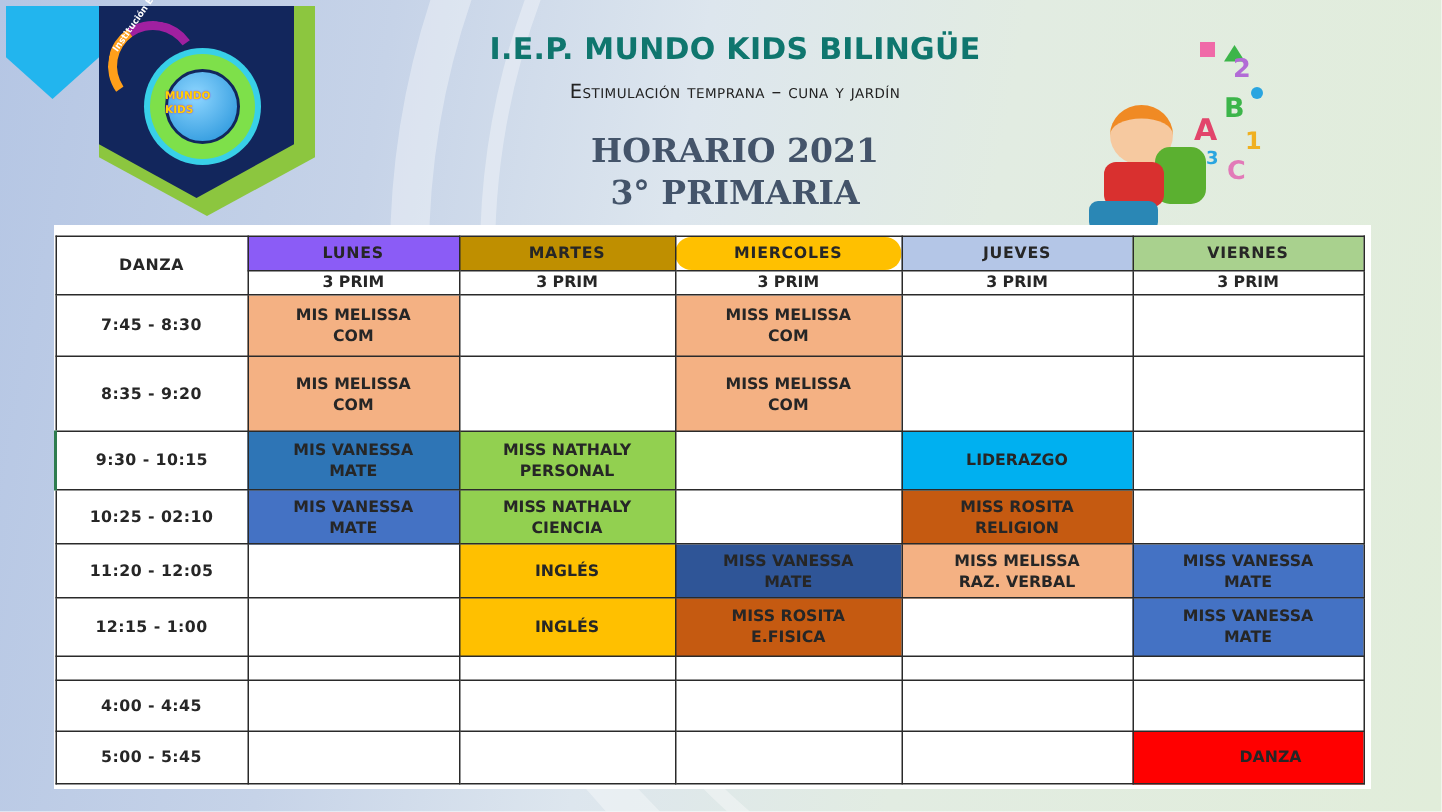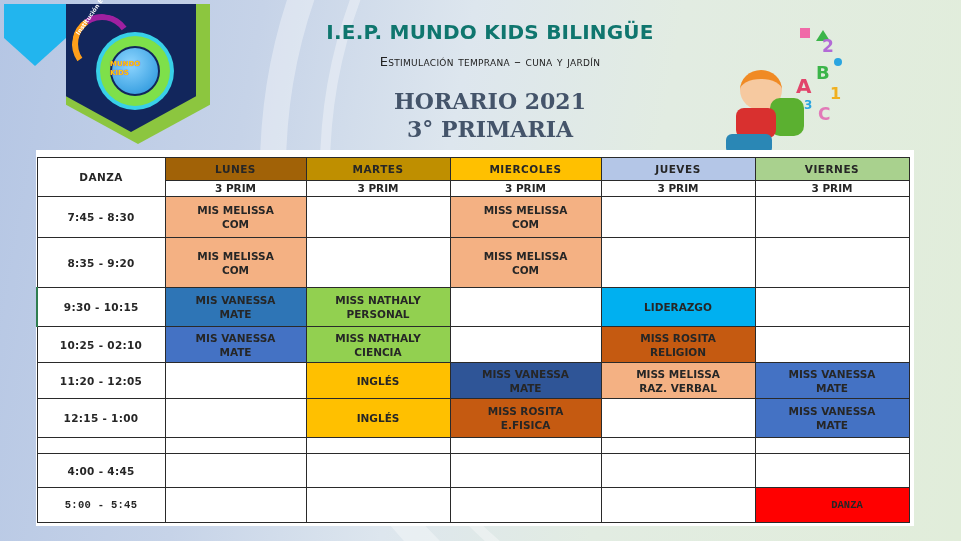--- a/index.html
+++ b/index.html
@@ -171,23 +171,23 @@
     <col style="width:128px">
       <col style="width:141px">
       <col style="width:144px">
     <col style="width:151px">
       <col style="width:154px">
       <col style="width:154px">
   </colgroup>
   <tbody>
       <tr>
     <td class="hours-col horas-lbl" rowspan="2" style="height:39px;">DANZA</td>
-    <td class="dayhead" style="background:#a16207;">LUNES</td>
+    <td class="dayhead" style="background:#8b5cf6;">LUNES</td>
     <td class="dayhead" style="background:#bf8f00;">MARTES</td>
-    <td class="dayhead" style="background:#ffc000;">MIERCOLES</td>
+    <td class="dayhead" style="background:#ffc000;border-radius:11px;">MIERCOLES</td>
     <td class="dayhead" style="background:#b4c6e7;">JUEVES</td>
     <td class="dayhead" style="background:#a9d18e;">VIERNES</td>
   </tr>
   <tr>
     <td class="prim">3 PRIM</td>
     <td class="prim">3 PRIM</td>
     <td class="prim">3 PRIM</td>
     <td class="prim">3 PRIM</td>
     <td class="prim">3 PRIM</td>
   </tr>
@@ -263,21 +263,21 @@
     <td></td>
   </tr>
   <tr style="height:34px;">
     <td class="hours-col time">4:00 - 4:45</td>
     <td></td>
     <td></td>
     <td></td>
     <td></td>
     <td></td>
   </tr>
-  <tr style="height:35px;font-family:Liberation Mono, monospace;">
+  <tr style="height:35px;">
     <td class="hours-col time">5:00 - 5:45</td>
     <td></td>
     <td></td>
     <td></td>
     <td></td>
     <td style="background:#ff0000;padding-left:30px;">DANZA</td>
   </tr>
 </tbody>
   </table>
 

